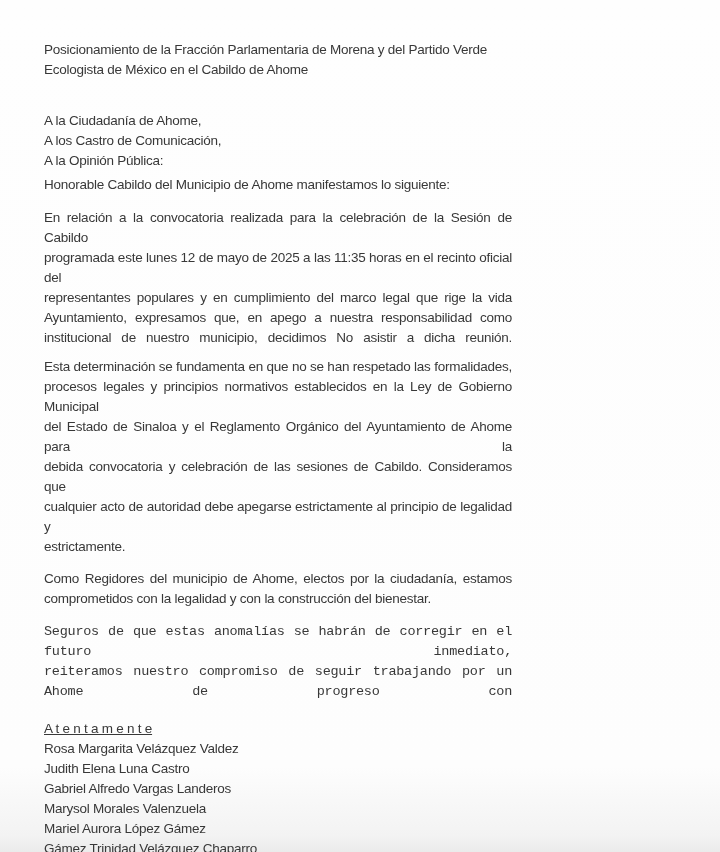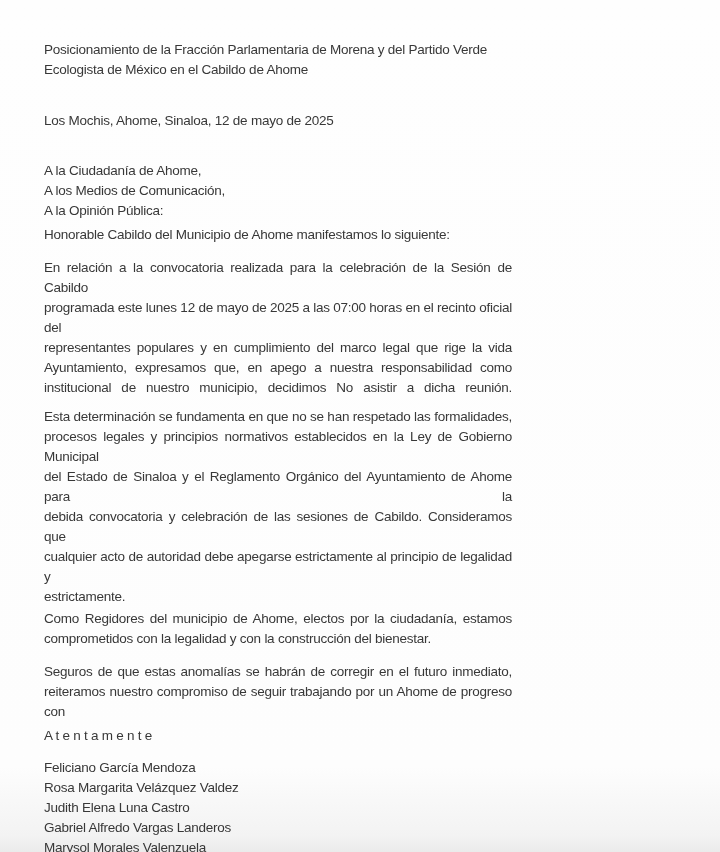--- a/index.html
+++ b/index.html
@@ -22,23 +22,23 @@
     width: 602px;
     height: 852px;
     padding: 40px 90px 0 44px;
   }
   .block { margin: 0; }
   .title-block    { margin-bottom: 31px; }
   .date-block     { margin-bottom: 30px; }
   .addr-block     { margin-bottom: 4px; }
   .para           { margin-bottom: 13px; }
   .para.p2        { margin-bottom: 9px;  }
-  .para.p3        { margin-bottom: 2px;  }
-  .para.p5        { margin-bottom: 4px; }
-  .closing-block  { margin-bottom: 12px; }
+  .para.p3        { margin-bottom: 12px;  }
+  .para.p5        { margin-bottom: 17px; font-family: Liberation Mono, monospace; }
+  .closing-block  { margin-bottom: 0; text-decoration: underline; }
 
   
   .jl {
     text-align: justify;
     text-align-last: justify;
   }
   .jl.lastline {
     text-align: center;
     text-align-last: left;
   }
@@ -47,35 +47,34 @@
 </head>
 <body>
 
 <div class="page">
 
   <div class="block title-block">
     <div class="pl">Posicionamiento de la Fracción Parlamentaria de Morena y del Partido Verde</div>
     <div class="pl">Ecologista de México en el Cabildo de Ahome</div>
   </div>
 
-  <div class="block date-block pl">Los Mochis, Ahome, Sinaloa, 12 de mayo de 2025</div>
 
   <div class="block addr-block">
     <div class="pl">A la Ciudadanía de Ahome,</div>
-    <div class="pl">A los Medios de Comunicación,</div>
+    <div class="pl">A los Castro de Comunicación,</div>
     <div class="pl">A la Opinión Pública:</div>
   </div>
 
   <div class="block para p1">
     <div class="jl lastline">Honorable Cabildo del Municipio de Ahome manifestamos lo siguiente:</div>
   </div>
 
   <div class="block para p2">
     <div class="jl">En relación a la convocatoria realizada para la celebración de la Sesión de Cabildo</div>
-    <div class="jl">programada este lunes 12 de mayo de 2025 a las 07:00 horas en el recinto oficial del</div>
+    <div class="jl">programada este lunes 12 de mayo de 2025 a las 11:35 horas en el recinto oficial del</div>
     <div class="jl">representantes populares y en cumplimiento del marco legal que rige la vida</div>
     <div class="jl">Ayuntamiento, expresamos que, en apego a nuestra responsabilidad como</div>
     <div class="jl">institucional de nuestro municipio, decidimos No asistir a dicha reunión.</div>
   </div>
 
   <div class="block para p3">
     <div class="jl">Esta determinación se fundamenta en que no se han respetado las formalidades,</div>
     <div class="jl">procesos legales y principios normativos establecidos en la Ley de Gobierno Municipal</div>
     <div class="jl">del Estado de Sinaloa y el Reglamento Orgánico del Ayuntamiento de Ahome para la</div>
     <div class="jl">debida convocatoria y celebración de las sesiones de Cabildo. Consideramos que</div>
@@ -89,21 +88,20 @@
   </div>
 
   <div class="block para p5">
     <div class="jl">Seguros de que estas anomalías  se habrán de corregir en el futuro inmediato,</div>
     <div class="jl">reiteramos nuestro compromiso de seguir trabajando por un Ahome de progreso con</div>
   </div>
 
   <div class="block closing-block pl">A t e n t a m e n t e</div>
 
   <div class="block">
-    <div class="pl">Feliciano García Mendoza</div>
     <div class="pl">Rosa Margarita Velázquez Valdez</div>
     <div class="pl">Judith Elena Luna Castro</div>
     <div class="pl">Gabriel Alfredo Vargas Landeros</div>
     <div class="pl">Marysol Morales Valenzuela</div>
     <div class="pl">Mariel Aurora López Gámez</div>
     <div class="pl">Gámez Trinidad Velázquez Chaparro</div>
   </div>
 
 </div>
 

